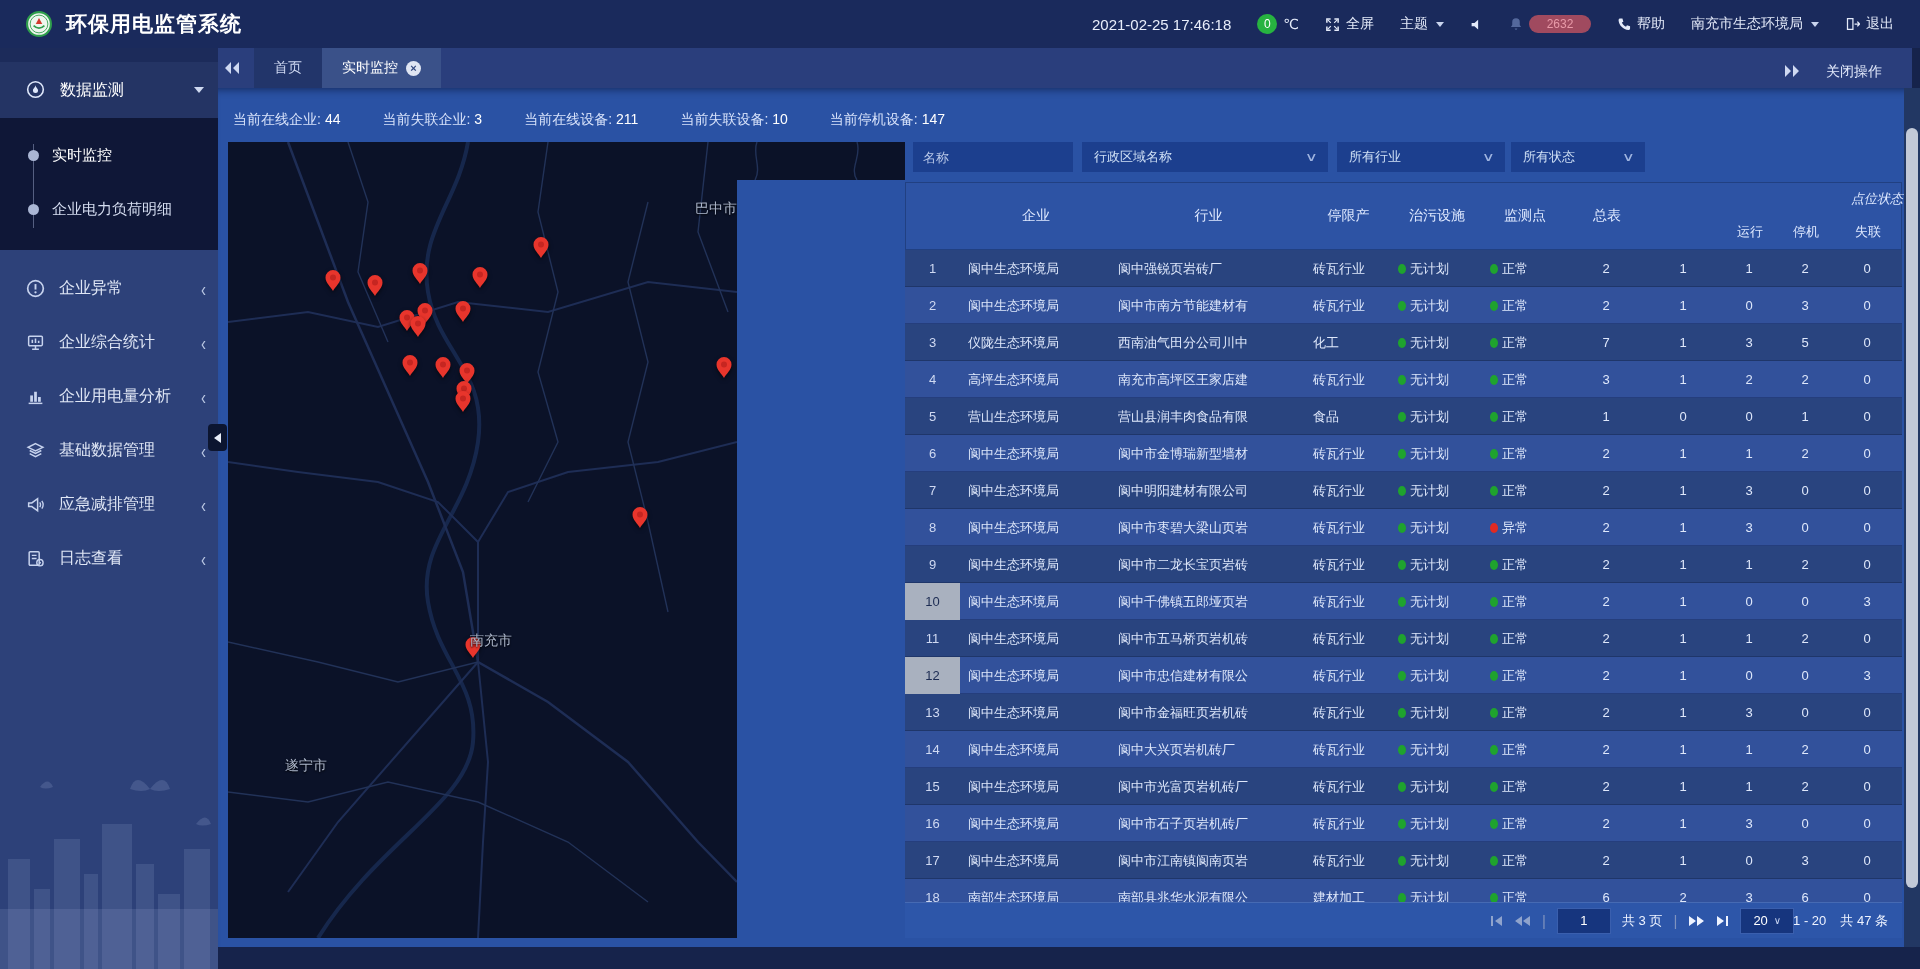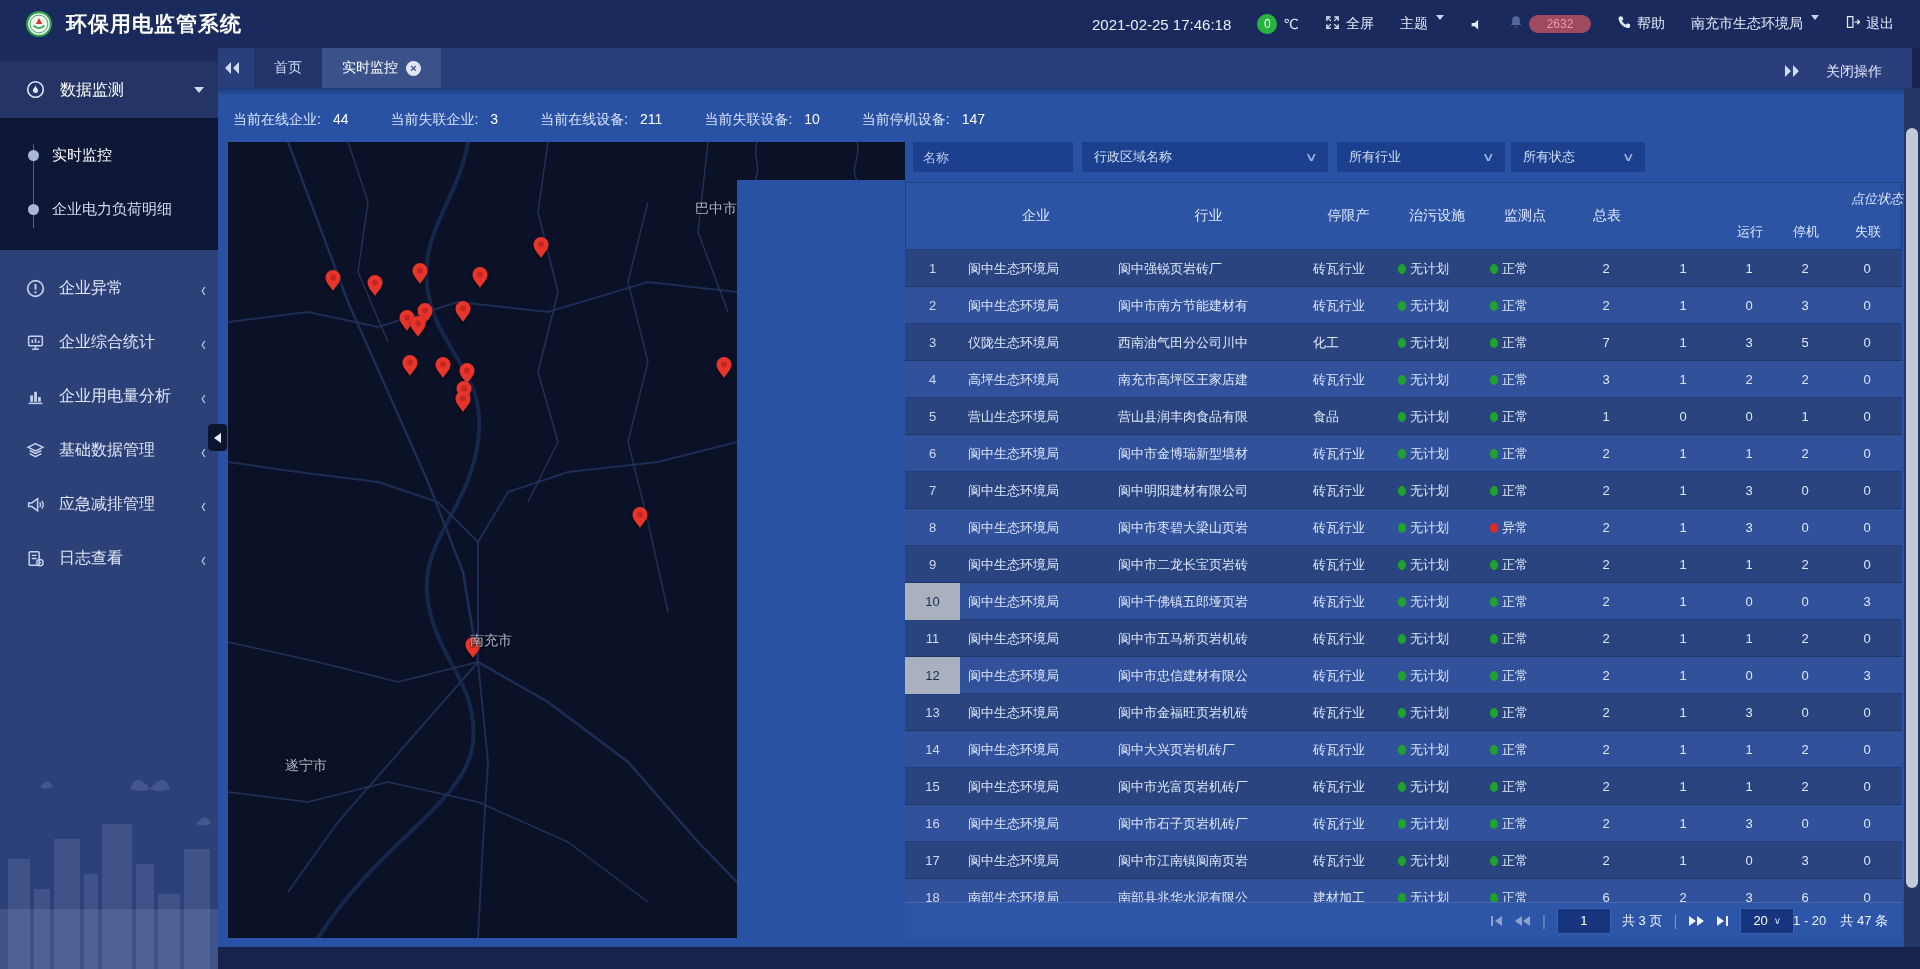--- a/index.html
+++ b/index.html
@@ -8,21 +8,21 @@
   
   .topbar{position:absolute;left:0;top:0;width:1920px;height:48px;background:#1a2a5c;
           display:flex;align-items:center;color:#e4eaf9;z-index:30;}
   .logo{width:26px;height:26px;margin-left:26px;flex:0 0 auto;}
   .app-title{font-size:21px;font-weight:bold;color:#ffffff;margin-left:14px;letter-spacing:1px;}
   .top-right{margin-left:auto;display:flex;align-items:center;gap:26px;margin-right:26px;font-size:14px;}
   .datetime{font-size:15px;color:#e9eefb;}
   .temp-wrap{display:flex;align-items:center;gap:6px;}
   .temp-circle{width:20px;height:20px;border-radius:50%;background:#27b340;color:#fff;
                font-size:12px;display:flex;align-items:center;justify-content:center;}
-  .top-item{display:flex;gap:6px;cursor:default;}
+  .top-item{display:flex;align-items:center;gap:6px;cursor:default;}
   .caret{width:0;height:0;border-left:4px solid transparent;border-right:4px solid transparent;
          border-top:5px solid #c9d4ee;margin-left:2px;}
   .badge-pill{background:#a04a5f;color:#e89aa8;border-radius:9px;min-width:46px;height:18px;
               font-size:12px;display:flex;align-items:center;justify-content:center;padding:0 8px;}
   
   .sidebar{position:absolute;left:0;top:48px;width:218px;height:921px;background:#2d4179;z-index:20;overflow:hidden;}
   .sidebar-topstrip{height:14px;background:#1c2b5a;}
   .side-group{height:56px;background:#243464;display:flex;align-items:center;color:#fff;font-size:16px;position:relative;}
   .side-group .g-icon{margin-left:26px;width:20px;height:20px;color:#dfe8fb;}
   .side-group .g-label{margin-left:14px;}
@@ -46,21 +46,21 @@
   .tabs{display:flex;align-items:stretch;}
   .tab{display:flex;align-items:center;gap:8px;padding:0 20px;font-size:14px;color:#cfd9f2;background:#22356a;cursor:pointer;}
   .tab.active{background:#3a5189;color:#ffffff;}
   .tab-close{width:15px;height:15px;border-radius:50%;background:#dfe5f2;color:#32487f;font-size:11px;
              line-height:15px;text-align:center;font-weight:bold;}
   .tab-right{margin-left:auto;display:flex;align-items:center;gap:26px;padding-right:30px;color:#e2e9fb;font-size:14px;margin-top:8px;}
   
   .content-bg{position:absolute;left:218px;top:88px;width:1702px;height:859px;background:#2a52a4;
               box-shadow:inset 0 8px 9px -7px rgba(5,12,40,.6);}
   .status-bar{position:absolute;left:233px;top:111px;display:flex;gap:42px;font-size:14px;z-index:5;}
-  .status-item{display:flex;gap:12px;}
+  .status-item{display:flex;gap:4px;}
   .st-label{color:#d7e2fa;}
   .st-val{color:#ffffff;}
   
   .map{position:absolute;left:228px;top:142px;width:509px;height:796px;background:#0b1228;overflow:hidden;z-index:4;}
   .map-ext{position:absolute;left:737px;top:142px;width:168px;height:38px;background:#0b1228;overflow:hidden;z-index:4;}
   .map-label{position:absolute;color:#aeb8cc;font-size:14px;text-shadow:0 1px 2px #000;white-space:nowrap;}
   .pin{position:absolute;width:18px;height:24px;}
   .pin svg{filter:drop-shadow(0 2px 2px rgba(0,0,0,.55));}
   .collapse-handle{position:absolute;left:208px;top:424px;width:19px;height:27px;background:#0c1530;
                    border-radius:4px;display:flex;align-items:center;justify-content:center;z-index:25;cursor:pointer;}

